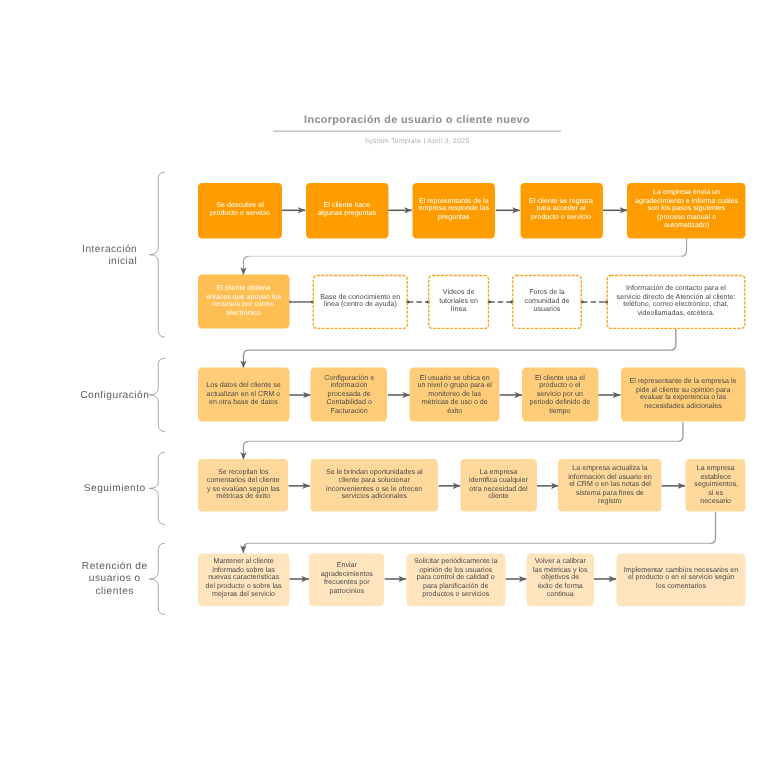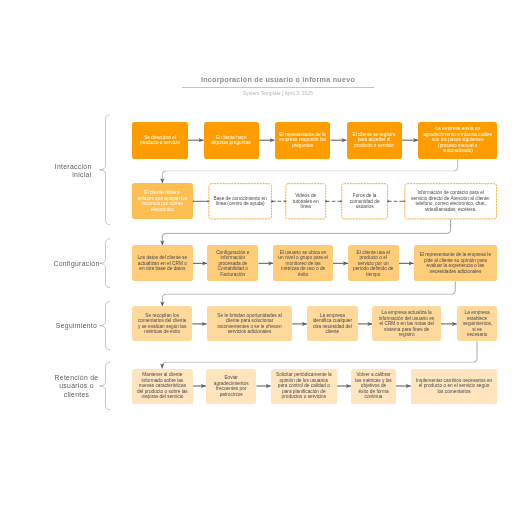--- a/index.html
+++ b/index.html
@@ -13,21 +13,21 @@
   .node{position:absolute;display:flex;align-items:center;justify-content:center;text-align:center;border-radius:2.8px;box-sizing:border-box;}
   .node span{display:block;padding:0 4px;}
   .lane-label{position:absolute;text-align:center;font-size:6.8px;line-height:8.3px;color:#5d5d5d;letter-spacing:.32px;white-space:pre-line;}
   svg.wires{position:absolute;left:0;top:0;width:516px;height:516px;overflow:visible;pointer-events:none;}
 </style>
 </head>
 <body>
 
 <div id="canvas">
   <div class="hdr">
-    <div class="hdr-title">Incorporación de usuario o informa nuevo</div>
+    <div class="hdr-title">Incorporación de usuario o cliente nuevo</div>
     <div class="hdr-rule"></div>
     <div class="hdr-sub">System Template  |  April 3, 2025</div>
   </div>
   <svg class="wires" viewBox="0 0 516 516">
     <defs>
       <marker id="ah" markerWidth="6" markerHeight="4.4" refX="5.1" refY="2.2" orient="auto" markerUnits="userSpaceOnUse">
         <path d="M0,0.1 L5.1,2.2 L0,4.3 L1.35,2.2 Z" fill="#5e5e5e"></path>
       </marker>
     </defs>
     <g id="wires-g">

